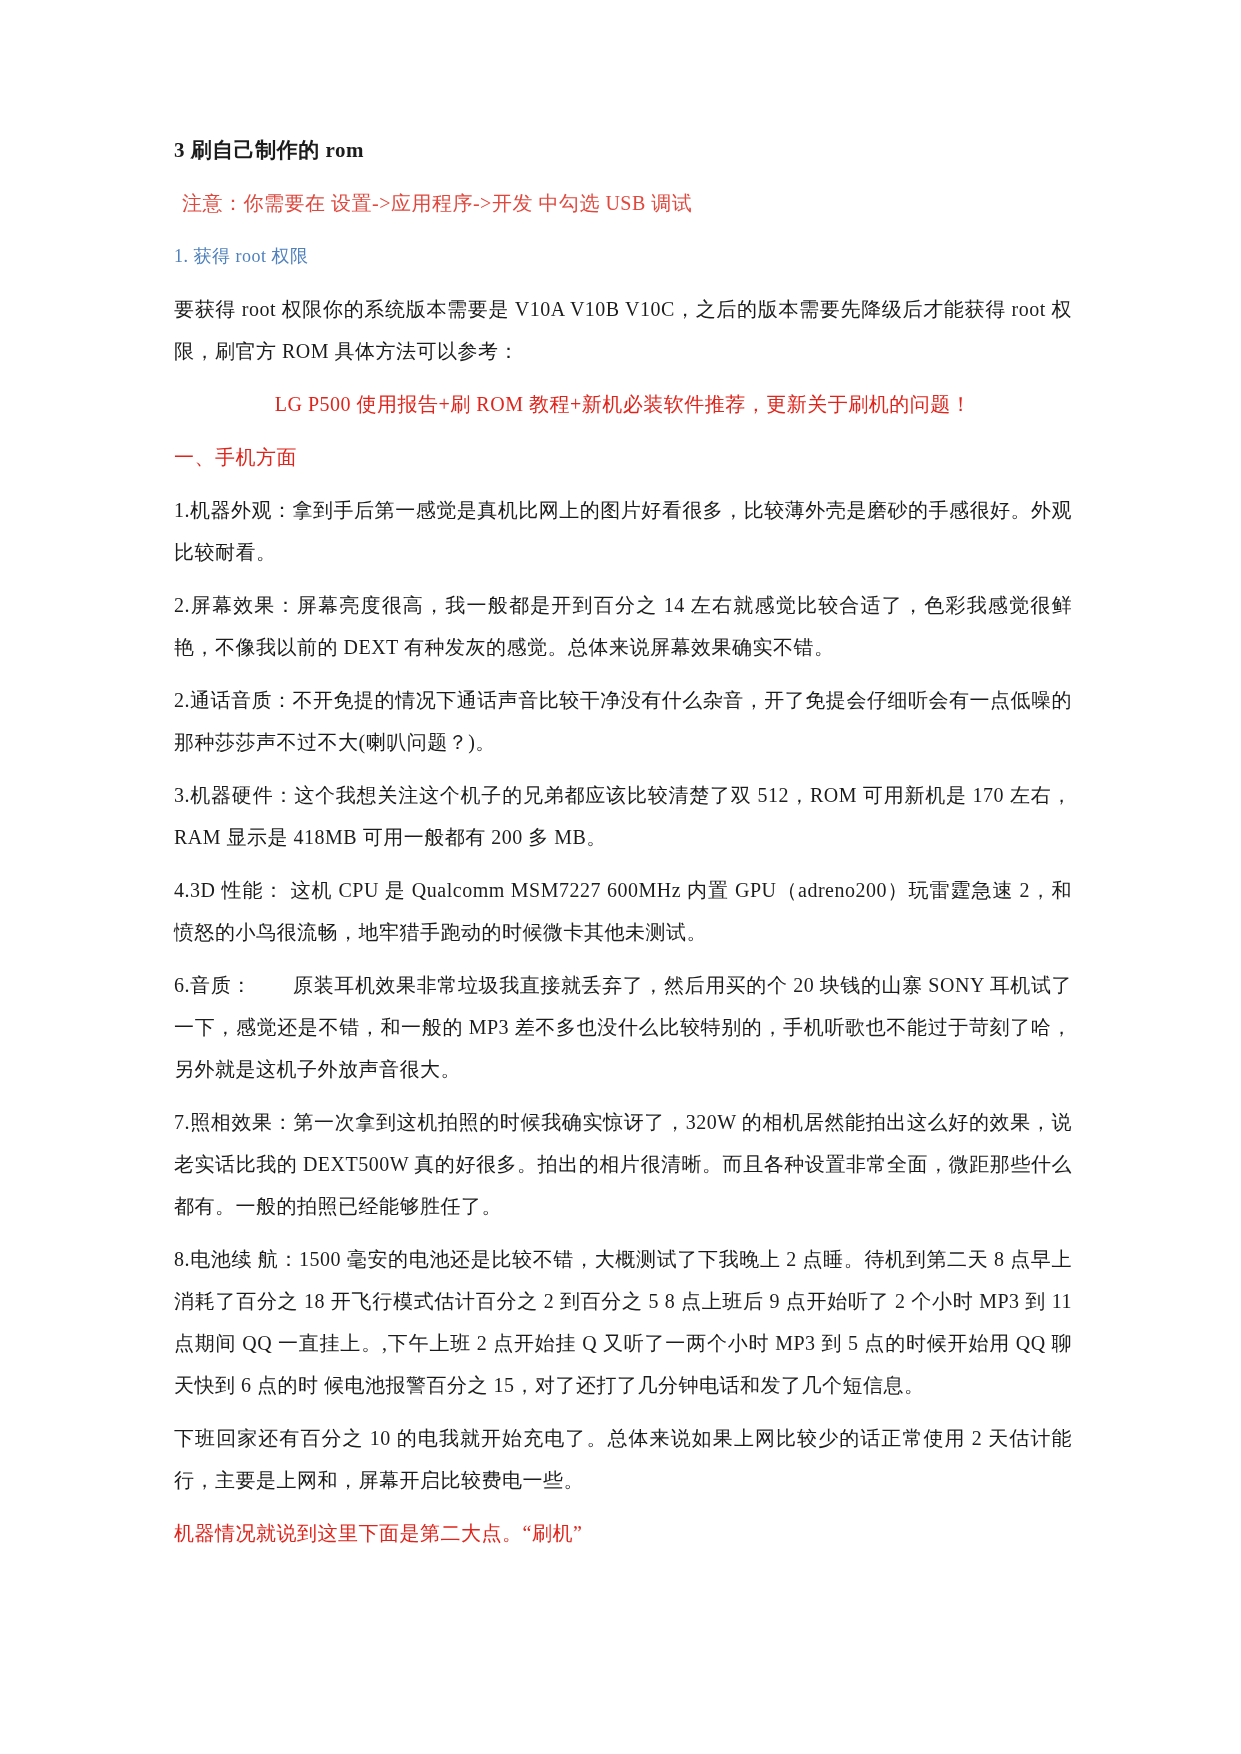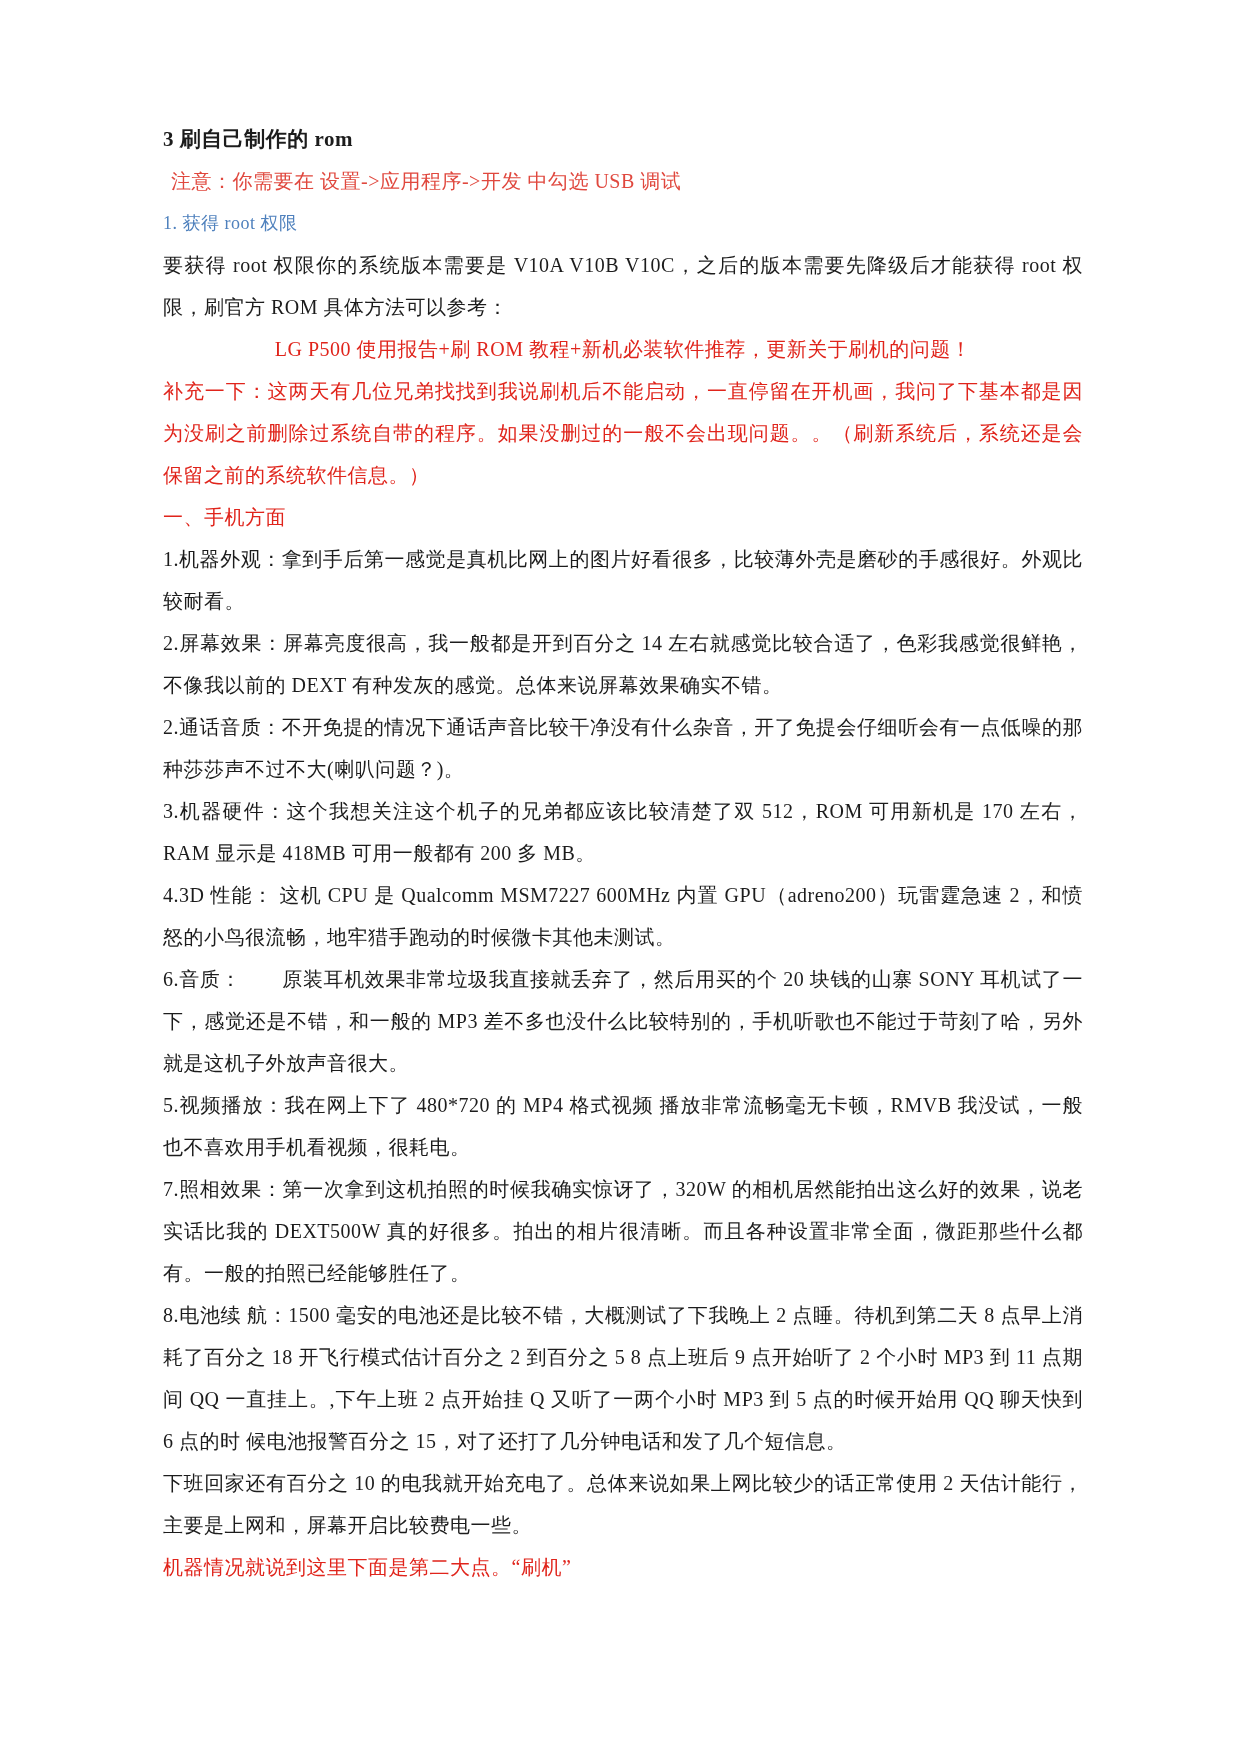--- a/index.html
+++ b/index.html
@@ -21,21 +21,21 @@
     overflow: hidden;
     font-family: "Liberation Serif", "DejaVu Serif", serif;
   }
   .page {
     width: 1241px;
     height: 1754px;
     padding: 118px 158px 0 163px;
     background: var(--page-background);
   }
   .doc p {
-    margin: 0;
+    margin: 11px;
     font-size: 20px;
     line-height: 42px;
     text-align: justify;
     color: var(--body-text);
     letter-spacing: 0.5px;
     word-break: break-word;
   }
   .doc p.h1 {
     font-weight: bold;
     font-size: 21px;
@@ -65,28 +65,26 @@
 </head>
 <body>
 
 <div class="page">
   <div class="doc">
     <p class="h1">3 刷自己制作的 rom</p>
     <p class="note">注意：你需要在 设置-&gt;应用程序-&gt;开发 中勾选 USB 调试</p>
     <p class="h-blue">1. 获得 root 权限</p>
     <p>要获得 root 权限你的系统版本需要是 V10A V10B V10C，之后的版本需要先降级后才能获得 root 权限，刷官方 ROM 具体方法可以参考：</p>
     <p class="red center">LG P500 使用报告+刷 ROM 教程+新机必装软件推荐，更新关于刷机的问题！</p>
-    <p class="red">补充一下：这两天有几位兄弟找找到我说刷机后不能启动，一直停留在开机画，我问了下基本都是因为没刷之前删除过系统自带的程序。如果没删过的一般不会出现问题。。（刷新系统后，系统还是会保留之前的系统软件信息。）</p>
     <p class="red left">一、手机方面</p>
     <p>1.机器外观：拿到手后第一感觉是真机比网上的图片好看很多，比较薄外壳是磨砂的手感很好。外观比较耐看。</p>
     <p>2.屏幕效果：屏幕亮度很高，我一般都是开到百分之 14 左右就感觉比较合适了，色彩我感觉很鲜艳，不像我以前的 DEXT 有种发灰的感觉。总体来说屏幕效果确实不错。</p>
     <p>2.通话音质：不开免提的情况下通话声音比较干净没有什么杂音，开了免提会仔细听会有一点低噪的那种莎莎声不过不大(喇叭问题？)。</p>
     <p>3.机器硬件：这个我想关注这个机子的兄弟都应该比较清楚了双 512，ROM 可用新机是 170 左右，RAM 显示是 418MB 可用一般都有 200 多 MB。</p>
     <p>4.3D 性能： 这机 CPU 是 Qualcomm MSM7227 600MHz 内置 GPU（adreno200）玩雷霆急速 2，和愤怒的小鸟很流畅，地牢猎手跑动的时候微卡其他未测试。</p>
     <p>6.音质：　　原装耳机效果非常垃圾我直接就丢弃了，然后用买的个 20 块钱的山寨 SONY 耳机试了一下，感觉还是不错，和一般的 MP3 差不多也没什么比较特别的，手机听歌也不能过于苛刻了哈，另外就是这机子外放声音很大。</p>
-    <p>5.视频播放：我在网上下了 480*720 的 MP4 格式视频 播放非常流畅毫无卡顿，RMVB 我没试，一般也不喜欢用手机看视频，很耗电。</p>
     <p>7.照相效果：第一次拿到这机拍照的时候我确实惊讶了，320W 的相机居然能拍出这么好的效果，说老实话比我的 DEXT500W 真的好很多。拍出的相片很清晰。而且各种设置非常全面，微距那些什么都有。一般的拍照已经能够胜任了。</p>
     <p>8.电池续 航：1500 毫安的电池还是比较不错，大概测试了下我晚上 2 点睡。待机到第二天 8 点早上消耗了百分之 18 开飞行模式估计百分之 2 到百分之 5 8 点上班后 9 点开始听了 2 个小时 MP3 到 11 点期间 QQ 一直挂上。,下午上班 2 点开始挂 Q 又听了一两个小时 MP3 到 5 点的时候开始用 QQ 聊天快到 6 点的时 候电池报警百分之 15，对了还打了几分钟电话和发了几个短信息。</p>
     <p>下班回家还有百分之 10 的电我就开始充电了。总体来说如果上网比较少的话正常使用 2 天估计能行，主要是上网和，屏幕开启比较费电一些。</p>
     <p class="red left">机器情况就说到这里下面是第二大点。“刷机”</p>
 
   </div>
 </div>
 
 </body></html>

